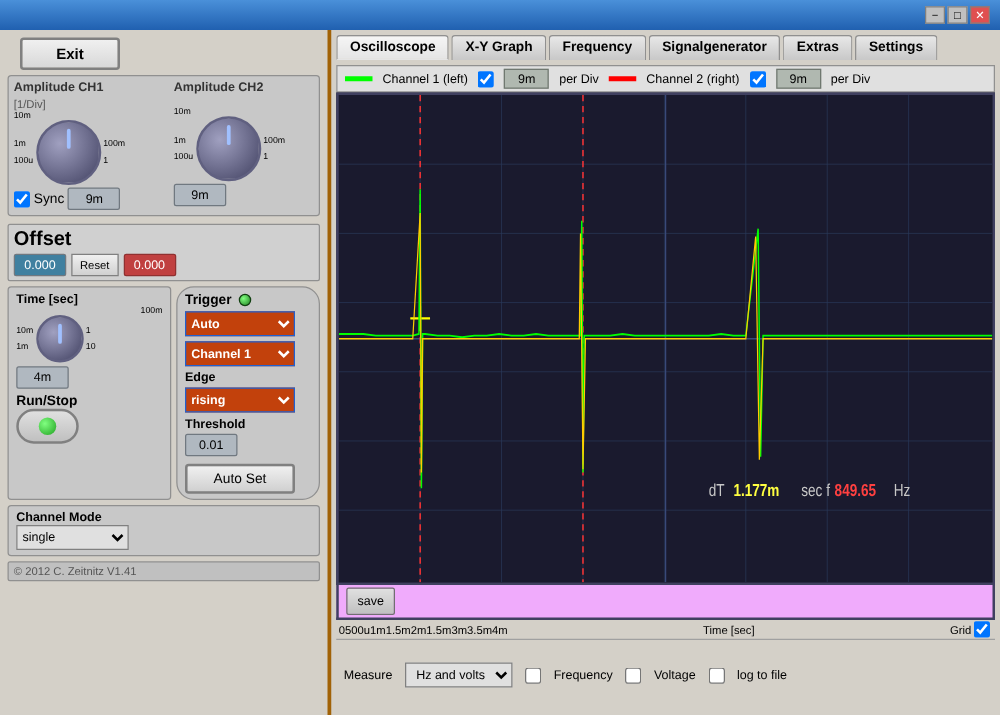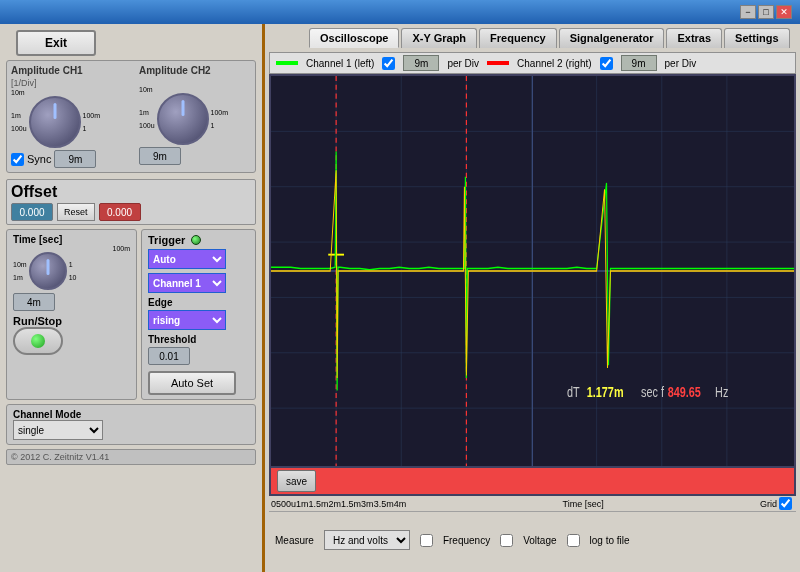--- a/index.html
+++ b/index.html
@@ -162,24 +162,24 @@
 
     .green-dot {
       width: 10px;
       height: 10px;
       border-radius: 50%;
       background: radial-gradient(circle at 35% 35%, #80ff80, #208020);
       border: 1px solid #104010;
     }
 
     .trigger-select {
-      width: 78px;
+      width: 88px;
       height: 20px;
       margin: 2px 0;
-      background: #8b5cf6;
+      background: #c2410c;
       color: white;
       border: 1px solid #2060d0;
       font-size: 10px;
       font-weight: bold;
       cursor: pointer;
     }
 
     .edge-label {
       font-size: 10px;
       font-weight: bold;
@@ -246,21 +246,20 @@
       display: flex;
       flex-direction: column;
       padding: 4px;
     }
 
     
     .tabs {
       display: flex;
       gap: 2px;
       margin-bottom: 4px;
-      margin-left: 40px;
     }
 
     .tab {
       padding: 3px 10px;
       background: linear-gradient(to bottom, #e8e8e8, #c8c8c8);
       border: 1px solid #909090;
       border-bottom: none;
       border-radius: 3px 3px 0 0;
       font-size: 11px;
       cursor: pointer;
@@ -463,21 +462,21 @@
           <input class="input-small" type="text" value="4m" style="">
         </div>
         <div style="margin-top:4px;">
           <div style="font-size:11px; font-weight:bold;">Run/Stop</div>
           <div class="run-stop-btn">
             <div class="run-indicator"></div>
           </div>
         </div>
       </div>
 
-      <div style="width:115px; background:#c8c8c8; border:1px solid #909090; border-radius:3px; padding:4px 6px;">
+      <div style="width:115px; background:#c8c8c8; border:1px solid #909090; border-radius:14px; padding:4px 6px;">
         <div class="trigger-title">
           <span>Trigger</span>
           <div class="green-dot"></div>
         </div>
         <select class="trigger-select" style="margin-top:3px;">
           <option>Auto</option>
           <option>Normal</option>
           <option>Single</option>
         </select>
         <select class="trigger-select">
@@ -592,21 +591,21 @@
         " fill="none" stroke="#ffcc00" stroke-width="1"></polyline>
 
         <text x="300" y="255" fill="#c8c8c8" font-size="11" font-family="Arial">dT</text>
         <text x="320" y="255" fill="#ffff40" font-size="11" font-family="Arial" font-weight="bold">1.177m</text>
         <text x="375" y="255" fill="#c8c8c8" font-size="11" font-family="Arial">sec  f</text>
         <text x="402" y="255" fill="#ff4040" font-size="11" font-family="Arial" font-weight="bold">849.65</text>
         <text x="450" y="255" fill="#c8c8c8" font-size="11" font-family="Arial">Hz</text>
       </svg>
     </div>
 
-    <div style="background:#ef4444; border:2px solid #404060; border-top:none; padding:2px 6px; display:flex; align-items:center;">
+    <div style="background:#f0abfc; border:2px solid #404060; border-top:none; padding:2px 6px; display:flex; align-items:center;">
       <button class="save-btn">save</button>
     </div>
 
     <div style="background:#d4d0c8; padding:1px 2px; display:flex; align-items:center; justify-content:space-between; font-size:9px;">
       <span>0</span>
       <span>500u</span>
       <span>1m</span>
       <span>1.5m</span>
       <span>2m</span>
       <span>1.5m</span>

